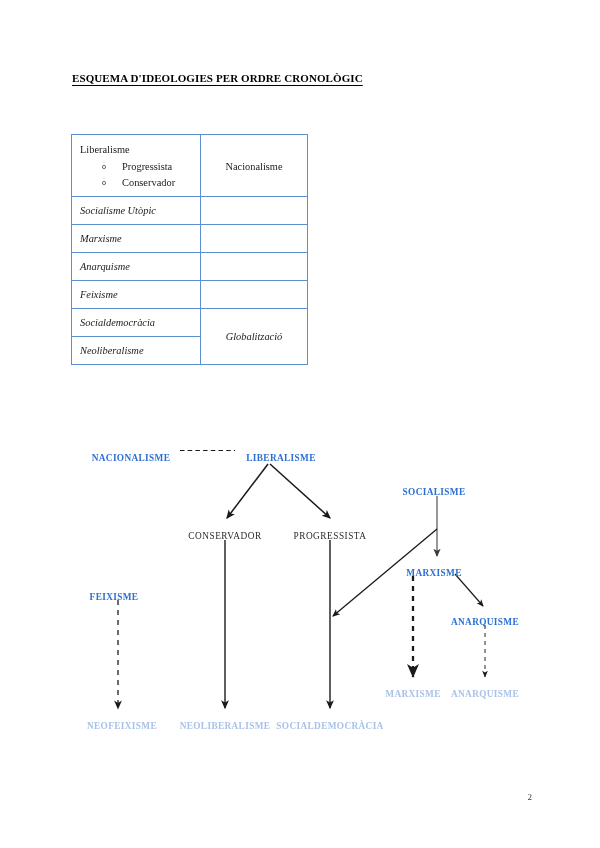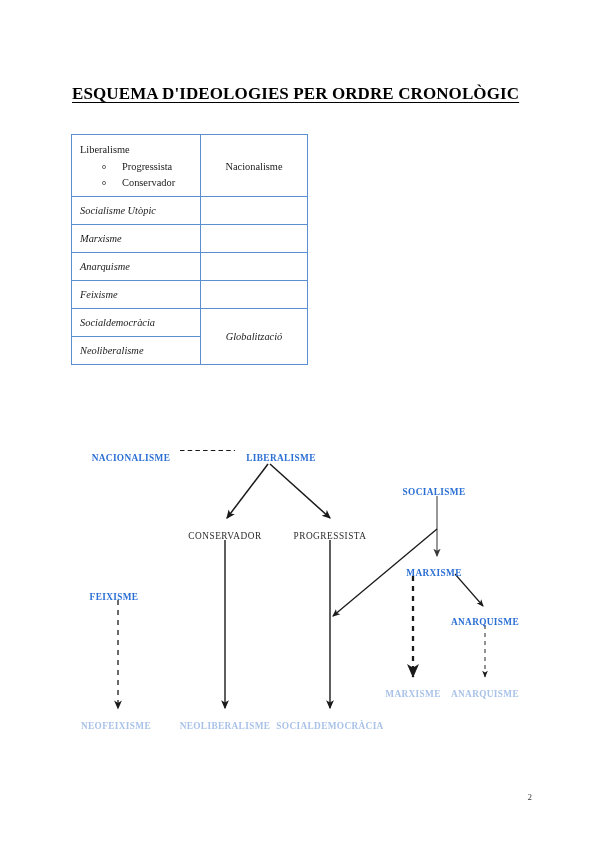--- a/index.html
+++ b/index.html
@@ -13,22 +13,22 @@
     position: relative;
     font-family: "Liberation Serif", serif;
     color: #000000;
     overflow: hidden;
   }
 
   
   #page-title {
     position: absolute;
     left: 72px;
-    top: 84px;
-    font-size: 17px;
+    top: 72px;
+    font-size: 11px;
     font-weight: bold;
     letter-spacing: 0.1px;
     text-decoration: underline;
     text-underline-offset: 3px;
     white-space: nowrap;
   }
 
   
   #ideology-table {
     position: absolute;
@@ -183,18 +183,18 @@
     <div class="node primary" style="left: 131px; top: 453px;">NACIONALISME</div>
     <div class="node primary" style="left: 281px; top: 453px;">LIBERALISME</div>
     <div class="node primary" style="left: 434px; top: 487px;">SOCIALISME</div>
     <div class="node neutral" style="left: 225px; top: 531px;">CONSERVADOR</div>
     <div class="node neutral" style="left: 330px; top: 531px;">PROGRESSISTA</div>
     <div class="node primary" style="left: 434px; top: 568px;">MARXISME</div>
     <div class="node primary" style="left: 114px; top: 592px;">FEIXISME</div>
     <div class="node primary" style="left: 485px; top: 617px;">ANARQUISME</div>
     <div class="node faded" style="left: 413px; top: 689px;">MARXISME</div>
     <div class="node faded" style="left: 485px; top: 689px;">ANARQUISME</div>
-    <div class="node faded" style="left: 116px; top: 721px;">NEOFEIXISME</div>
+    <div class="node faded" style="left: 122px; top: 721px;">NEOFEIXISME</div>
     <div class="node faded" style="left: 225px; top: 721px;">NEOLIBERALISME</div>
     <div class="node faded" style="left: 330px; top: 721px;">SOCIALDEMOCRÀCIA</div>
   </div>
 
 <div id="page-number">2</div>
 
 </body></html>

